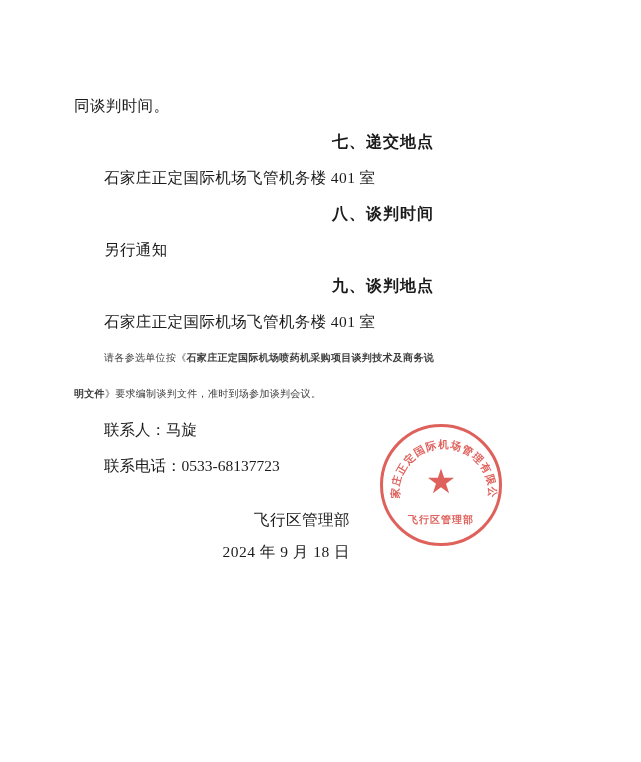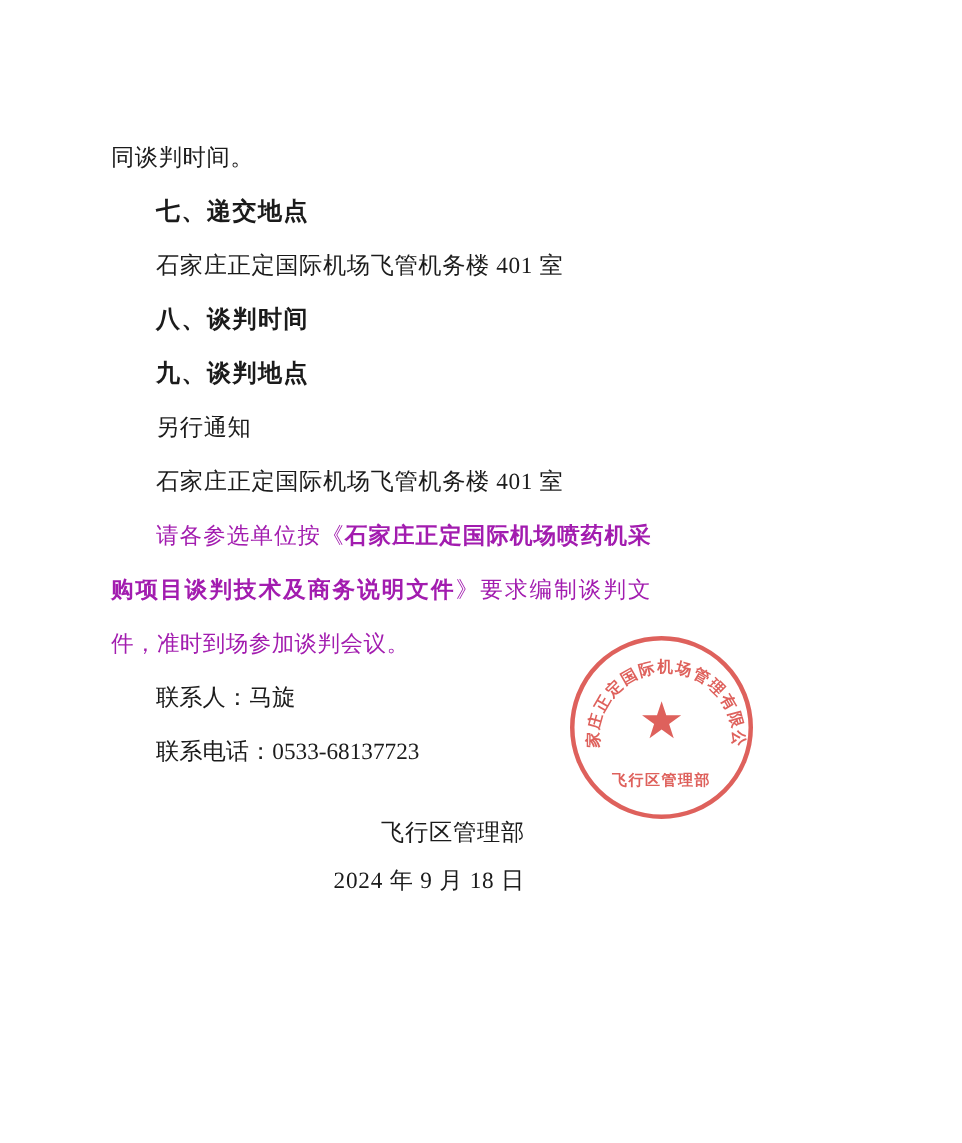--- a/index.html
+++ b/index.html
@@ -33,28 +33,29 @@
     line-height: 36px;
     color: #1b1b1b;
     letter-spacing: 0.4px;
     white-space: nowrap;
   }
   .heading {
     font-weight: bold;
     font-size: 16px;
     letter-spacing: 1px;
     padding-left: 30px;
+    text-align: right;
   }
   .indent1 {
     padding-left: 30px;
   }
   .para {
-    font-size: 15px;
+    font-size: 10px;
     line-height: 36px;
-    color: #a21caf;
+    color: #404040;
     letter-spacing: 0.3px;
     text-align: justify;
     text-justify: inter-ideograph;
   }
   .para .first {
     padding-left: 30px;
   }
   .bold {
     font-weight: bold;
   }
@@ -136,23 +137,23 @@
 <div class="page">
 
   <div class="doc-body">
 
     <div class="line">同谈判时间。</div>
 
     <div class="line heading">七、递交地点</div>
     <div class="line indent1">石家庄正定国际机场飞管机务楼 401 室</div>
 
     <div class="line heading">八、谈判时间</div>
+    <div class="line indent1">另行通知</div>
+
     <div class="line heading">九、谈判地点</div>
-
-    <div class="line indent1">另行通知</div>
     <div class="line indent1">石家庄正定国际机场飞管机务楼 401 室</div>
 
     <div class="para"><span class="first">请各参选单位按《</span><span class="bold">石家庄正定国际机场喷药机采购项目谈判技术及商务说明文件</span><span>》要求编制谈判文件，准时到场参加谈判会议。</span></div>
 
     <div class="contact">联系人：马旋</div>
     <div class="contact">联系电话：0533-68137723</div>
 
     <div class="sign-block">
       <div class="sign-line">飞行区管理部</div>
       <div class="sign-line">2024 年 9 月 18 日</div>

